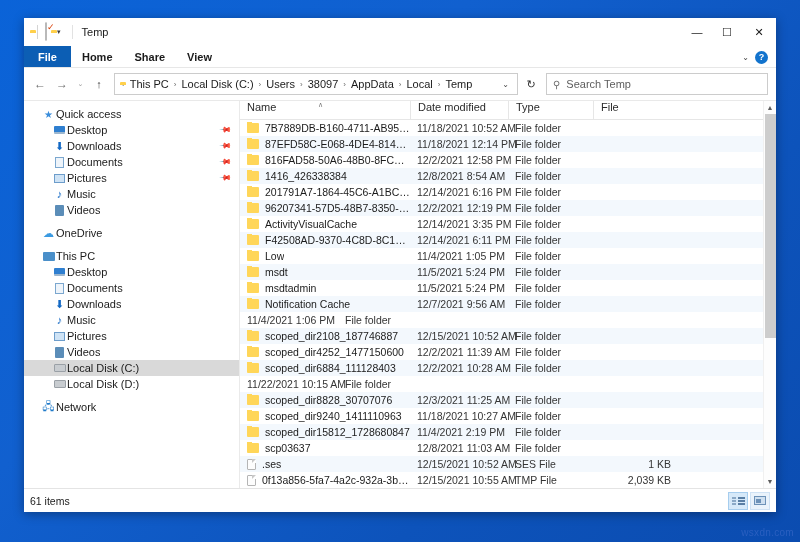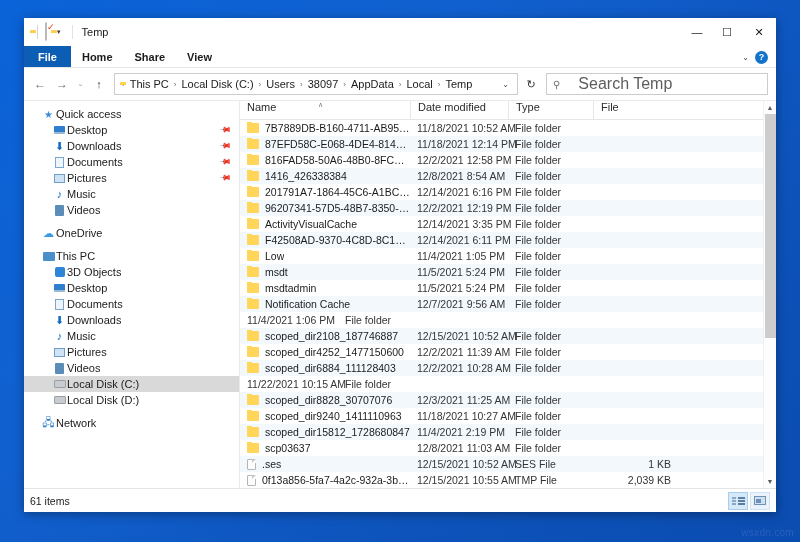--- a/index.html
+++ b/index.html
@@ -115,21 +115,21 @@
   .refresh-btn {
     width: 22px; height: 22px; display: flex; align-items: center;
     justify-content: center; font-size: 11px; color: #2b2b2b;
   }
   .searchbox {
     width: 222px; height: 22px; border: 1px solid #cccccc; background: #fff;
     display: flex; align-items: center; padding: 0 6px; gap: 6px;
     margin-left: 2px;
   }
   .search-ico { font-size: 10px; color: #6b6b6b; transform: scaleX(-1); }
-  .search-ph { font-size: 16px; color: #5d5d5d; margin-left: 12px; }
+  .search-ph { font-size: 11px; color: #5d5d5d; }
 
   
   .body {
     flex: 1; display: flex; min-height: 0;
     border-top: 1px solid #e9e9e9;
   }
 
   
   .sidebar {
     width: 215px; flex: none; background: #ffffff;
@@ -384,26 +384,20 @@
       <div class="group-gap"></div>
 
       <div class="nav-item lvl0">
         <span class="nav-ico">
             <span class="g-pc"></span>
           </span>
         <span class="nav-label">This PC</span>
       </div>
       <div class="nav-item lvl1">
         <span class="nav-ico">
-            <span class="g-3d"></span>
-          </span>
-        <span class="nav-label">3D Objects</span>
-      </div>
-      <div class="nav-item lvl1">
-        <span class="nav-ico">
             <span class="g-monitor"></span>
           </span>
         <span class="nav-label">Desktop</span>
       </div>
       <div class="nav-item lvl1">
         <span class="nav-ico">
             <span class="g-doc"></span>
           </span>
         <span class="nav-label">Documents</span>
       </div>

